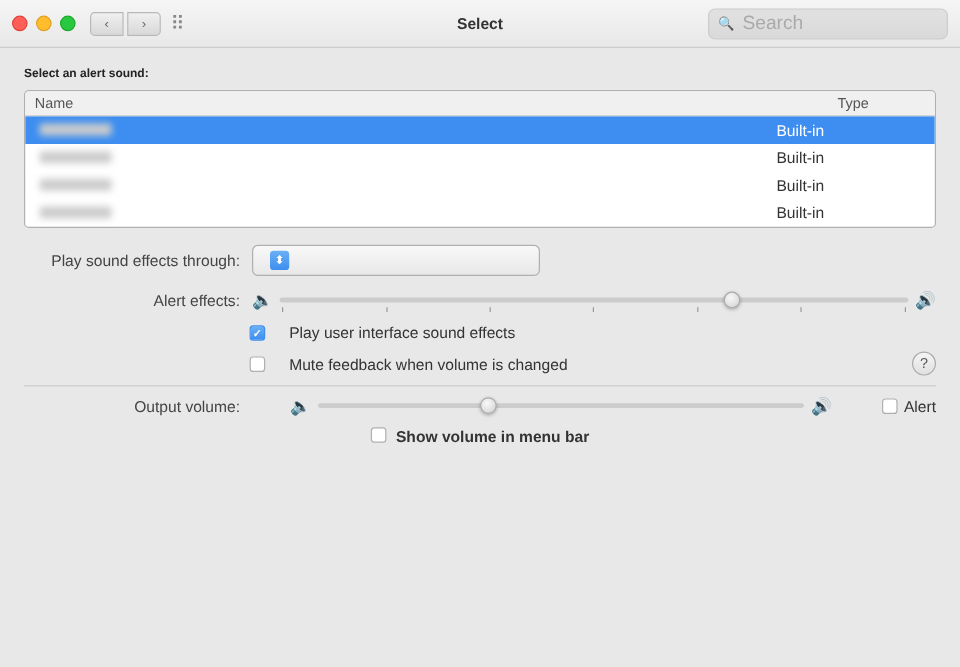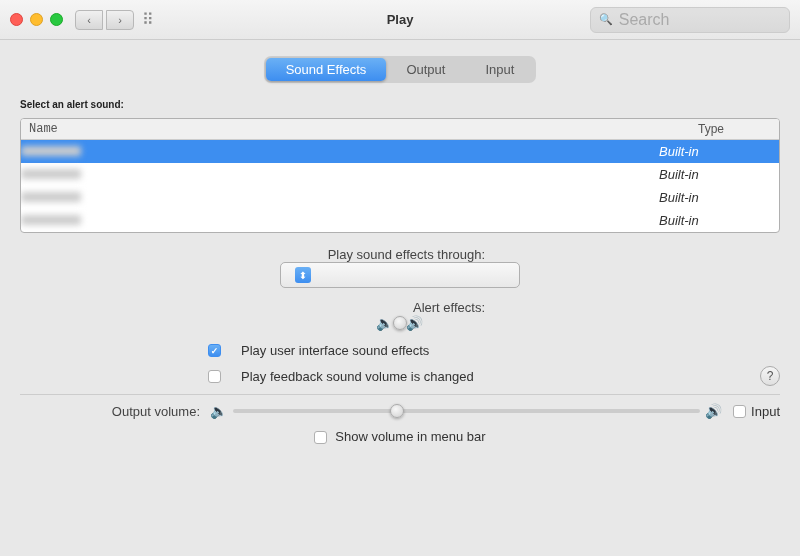--- a/index.html
+++ b/index.html
@@ -160,34 +160,33 @@
 
     .sound-list-header {
       display: flex;
       padding: 3px 8px;
       background: #f0f0f0;
       border-bottom: 1px solid #ccc;
       font-size: 12px;
       color: #555;
     }
 
-    .col-name { flex: 1; font-family: Liberation Mono, monospace; }
+    .col-name { flex: 1; }
     .col-type { width: 120px; text-align: center; }
 
     .sound-list-body {
       max-height: 130px;
     }
 
     .sound-row {
       display: flex;
       align-items: center;
-      padding: 4px 0;
-      cursor: pointer;
-      font-size: 13px;
-      font-style: italic;
+      padding: 4px 12px;
+      cursor: pointer;
+      font-size: 13px;
     }
 
     .sound-row.selected {
       background: #3d8ef0;
       color: white;
     }
 
     .sound-row .row-name {
       flex: 1;
       color: inherit;
@@ -200,21 +199,20 @@
       font-size: 13px;
     }
 
     .sound-row.selected .row-type { color: white; }
 
     
     .control-row {
       display: flex;
       align-items: center;
       margin-bottom: 12px;
-      flex-direction: column;
     }
 
     .control-label {
       text-align: right;
       min-width: 180px;
       margin-right: 10px;
       color: #444;
       font-size: 13px;
     }
 
@@ -364,36 +362,38 @@
       height: 1px;
       background: #ccc;
       margin: 8px 0;
     }
 
     
     .output-volume-row {
       display: flex;
       align-items: center;
       margin-bottom: 10px;
+      gap: 32px;
     }
 
     .mute-checkbox {
       display: flex;
       align-items: center;
       gap: 5px;
       margin-left: 10px;
     }
 
     
     .menu-bar-row {
       display: flex;
       justify-content: center;
-      align-items: flex-end;
+      align-items: flex-start;
       gap: 8px;
       margin-top: 4px;
+      font-weight: bold;
     }
 
     .blurred-name {
       display: inline-block;
       width: 60px;
       height: 10px;
       background: #ccc;
       border-radius: 2px;
       filter: blur(3px);
     }
@@ -405,36 +405,29 @@
   <div class="traffic-lights">
     <div class="traffic-light close"></div>
     <div class="traffic-light minimize"></div>
     <div class="traffic-light maximize"></div>
   </div>
   <div class="nav-buttons">
     <div class="nav-btn">‹</div>
     <div class="nav-btn">›</div>
   </div>
   <div class="grid-icon">⠿</div>
-  <div class="titlebar-title">Play</div>
+  <div class="titlebar-title">Select</div>
   <div class="search-box">
     <span class="search-icon-svg">🔍</span>
     <span class="search-placeholder">Search</span>
   </div>
 </div>
 
 <div class="main-content">
 
-  <div class="tabs-container">
-    <div class="tabs">
-      <div class="tab active">Sound Effects</div>
-      <div class="tab">Output</div>
-      <div class="tab">Input</div>
-    </div>
-  </div>
 
   <div class="section-label">Select an alert sound:</div>
 
   <div class="sound-list">
     <div class="sound-list-header">
       <span class="col-name">Name</span>
       <span class="col-type">Type</span>
     </div>
     <div class="sound-list-body">
 
@@ -488,38 +481,38 @@
     </div>
   </div>
 
   <div class="checkbox-row">
     <div class="checkbox checked"></div>
     <span class="checkbox-label">Play user interface sound effects</span>
   </div>
 
   <div class="checkbox-row" style="position:relative;">
     <div class="checkbox"></div>
-    <span class="checkbox-label">Play feedback sound volume is changed</span>
+    <span class="checkbox-label">Mute feedback when volume is changed</span>
     <div class="help-btn">?</div>
   </div>
 
   <div class="divider"></div>
 
   <div class="output-volume-row">
     <span class="control-label">Output volume:</span>
     <div class="slider-container">
       <span class="slider-icon-left">🔈</span>
       <div class="slider-track">
         <div class="slider-thumb" style="left: calc(35% - 7px);"></div>
       </div>
       <span class="slider-icon-right">🔊</span>
     </div>
     <div class="mute-checkbox">
       <div class="checkbox"></div>
-      <span class="checkbox-label">Input</span>
+      <span class="checkbox-label">Alert</span>
     </div>
   </div>
 
   <div class="menu-bar-row">
     <div class="checkbox"></div>
     <span class="checkbox-label">Show volume in menu bar</span>
   </div>
 
 </div>
 

